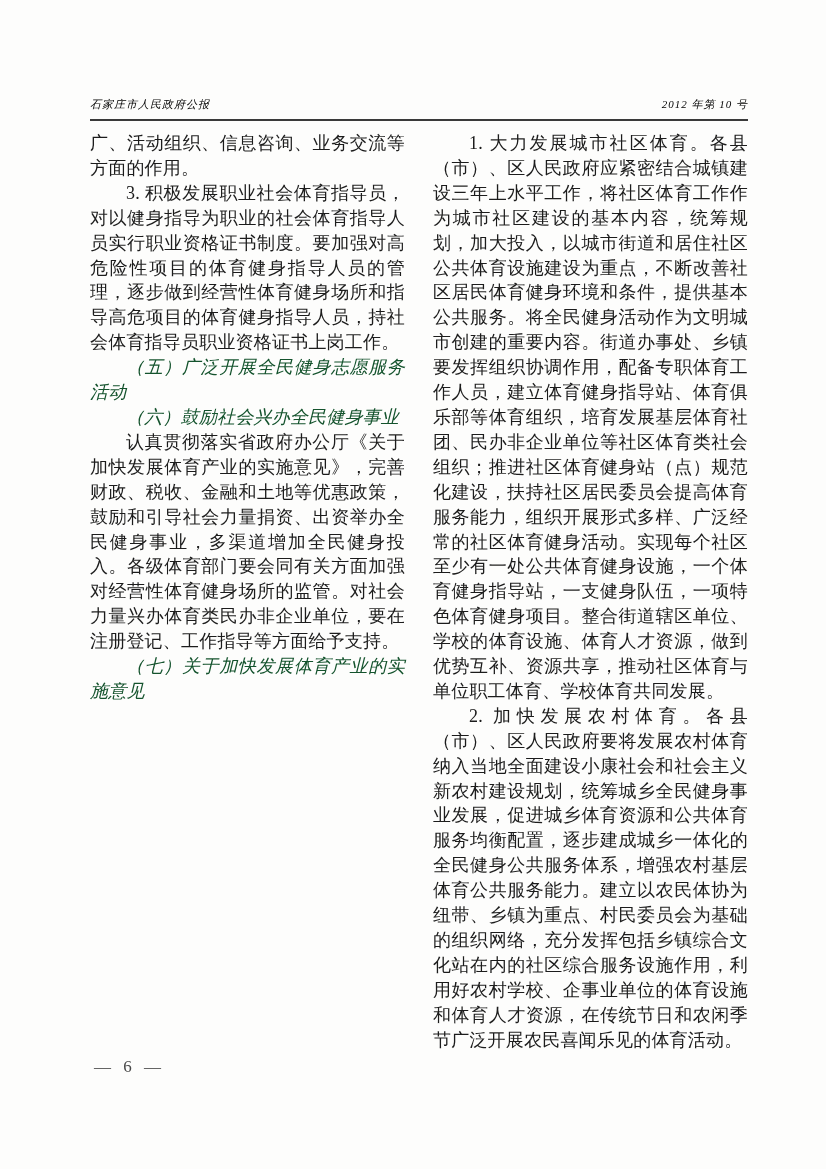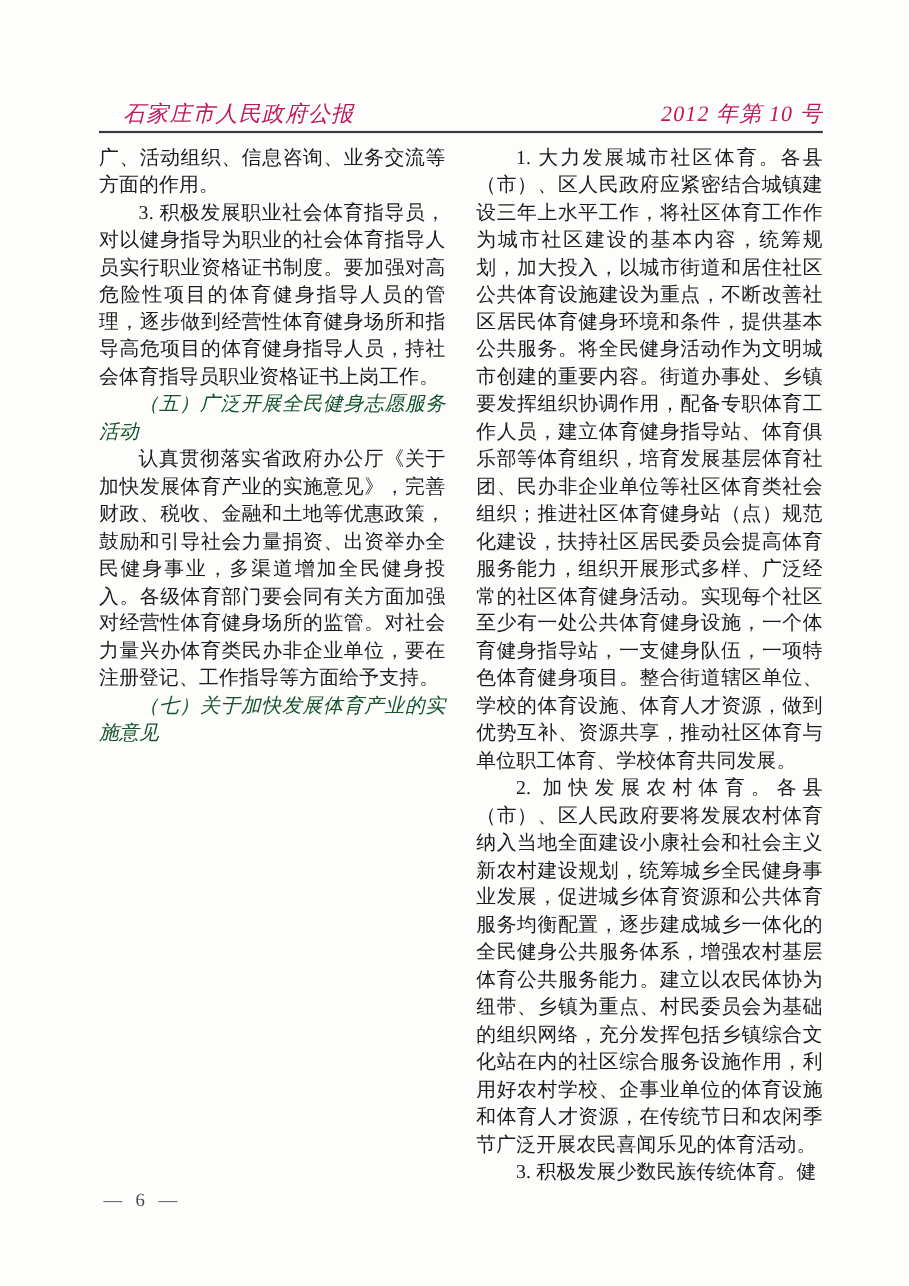--- a/index.html
+++ b/index.html
@@ -13,25 +13,24 @@
   .page {
     box-sizing: border-box;
     width: 826px; height: 1169px;
     padding: 93px 78px 0 90px;
   }
   .header {
     display: flex;
     justify-content: space-between;
     align-items: flex-end;
     font-style: italic;               
-    font-size: 20px;
+    font-size: 11px;
     line-height: 22px;
     letter-spacing: 1px;
-    color: #be185d;
-    margin-left: 22px;
+    color: #000000;
   }
   .header-rule {
     margin-top: 4px;
     height: 0;
     border-bottom: 2px solid #3a3a3a;
   }
   .columns {
     margin-top: 10px;
     display: flex;
     gap: 28px;
@@ -73,27 +72,27 @@
     <span>2012 年第 10 号</span>
   </div>
 
   <div class="header-rule"></div>
 
   <div class="columns">
     <div class="column">
         <p class="para-cont">广、活动组织、信息咨询、业务交流等方面的作用。</p>
         <p class="para">3. 积极发展职业社会体育指导员，对以健身指导为职业的社会体育指导人员实行职业资格证书制度。要加强对高危险性项目的体育健身指导人员的管理，逐步做到经营性体育健身场所和指导高危项目的体育健身指导人员，持社会体育指导员职业资格证书上岗工作。</p>
         <p class="heading">（五）广泛开展全民健身志愿服务活动</p>
+        <p class="heading">（六）鼓励社会兴办全民健身事业</p>
         <p class="para">认真贯彻落实省政府办公厅《关于加快发展体育产业的实施意见》，完善财政、税收、金融和土地等优惠政策，鼓励和引导社会力量捐资、出资举办全民健身事业，多渠道增加全民健身投入。各级体育部门要会同有关方面加强对经营性体育健身场所的监管。对社会力量兴办体育类民办非企业单位，要在注册登记、工作指导等方面给予支持。</p>
         <p class="heading">（七）关于加快发展体育产业的实施意见</p>
       </div>
     <div class="column">
         <p class="para">1. 大力发展城市社区体育。各县（市）、区人民政府应紧密结合城镇建设三年上水平工作，将社区体育工作作为城市社区建设的基本内容，统筹规划，加大投入，以城市街道和居住社区公共体育设施建设为重点，不断改善社区居民体育健身环境和条件，提供基本公共服务。将全民健身活动作为文明城市创建的重要内容。街道办事处、乡镇要发挥组织协调作用，配备专职体育工作人员，建立体育健身指导站、体育俱乐部等体育组织，培育发展基层体育社团、民办非企业单位等社区体育类社会组织；推进社区体育健身站（点）规范化建设，扶持社区居民委员会提高体育服务能力，组织开展形式多样、广泛经常的社区体育健身活动。实现每个社区至少有一处公共体育健身设施，一个体育健身指导站，一支健身队伍，一项特色体育健身项目。整合街道辖区单位、学校的体育设施、体育人才资源，做到优势互补、资源共享，推动社区体育与单位职工体育、学校体育共同发展。</p>
         <p class="para">2. 加快发展农村体育。各县（市）、区人民政府要将发展农村体育纳入当地全面建设小康社会和社会主义新农村建设规划，统筹城乡全民健身事业发展，促进城乡体育资源和公共体育服务均衡配置，逐步建成城乡一体化的全民健身公共服务体系，增强农村基层体育公共服务能力。建立以农民体协为纽带、乡镇为重点、村民委员会为基础的组织网络，充分发挥包括乡镇综合文化站在内的社区综合服务设施作用，利用好农村学校、企事业单位的体育设施和体育人才资源，在传统节日和农闲季节广泛开展农民喜闻乐见的体育活动。</p>
-        <p class="para">3. 积极发展少数民族传统体育。健</p>
       </div>
   </div>
 
   <div class="footer">
     <span>— 6 —</span>
   </div>
 
 </div>
 
 </body></html>

